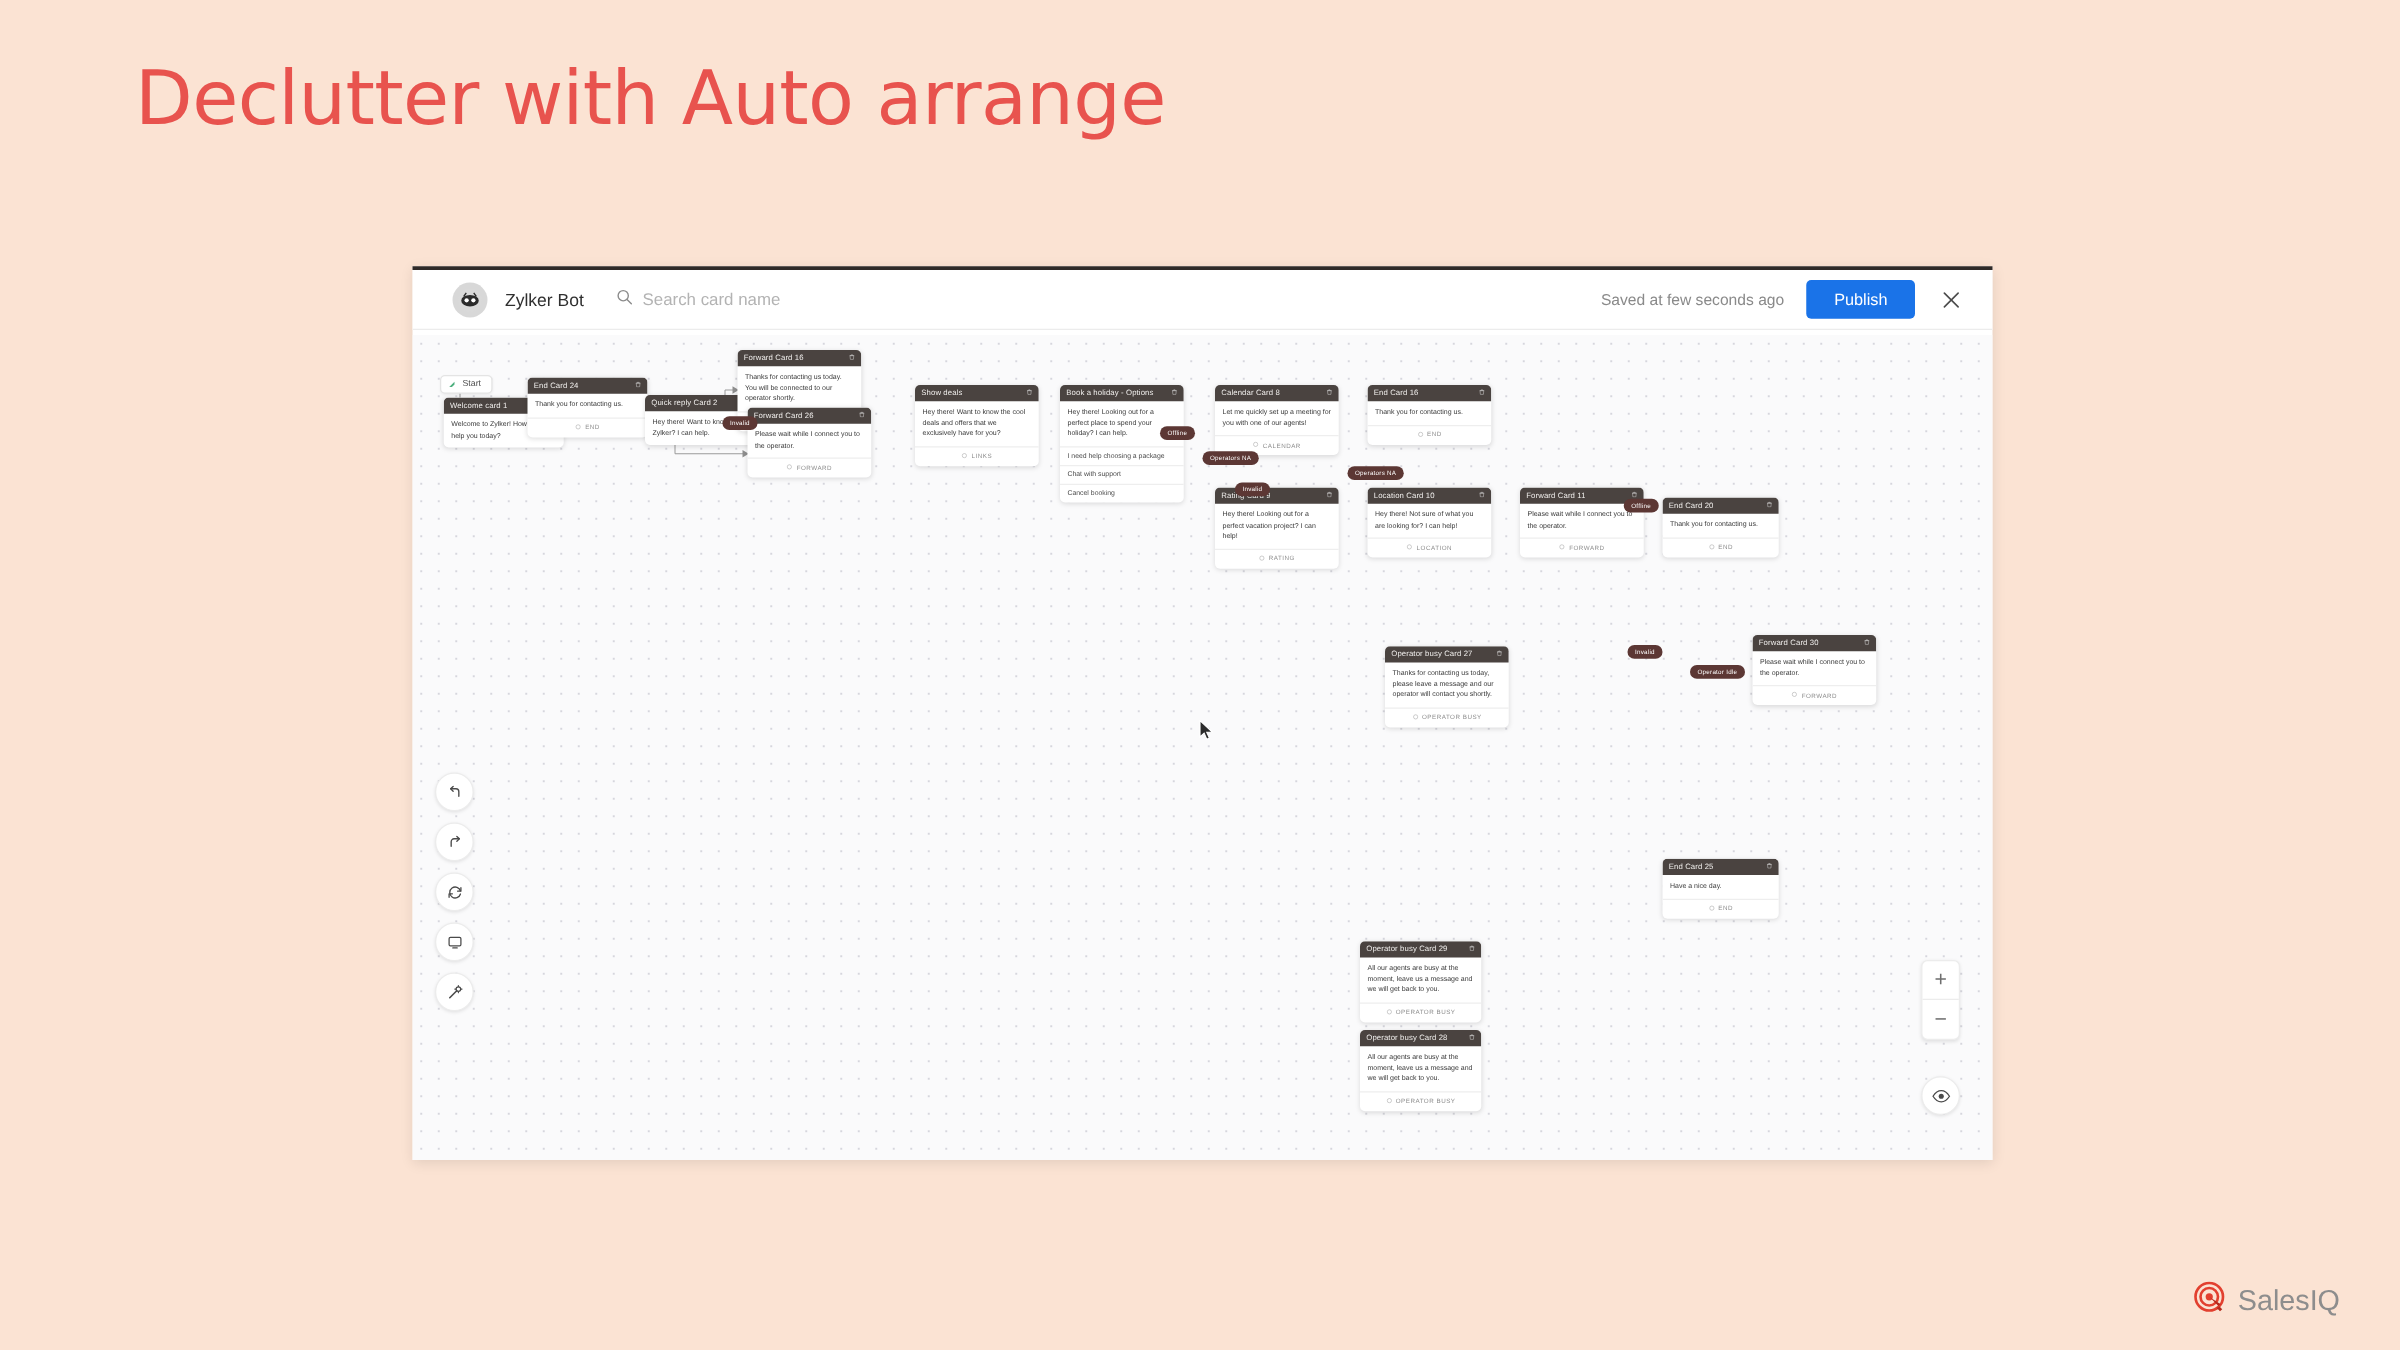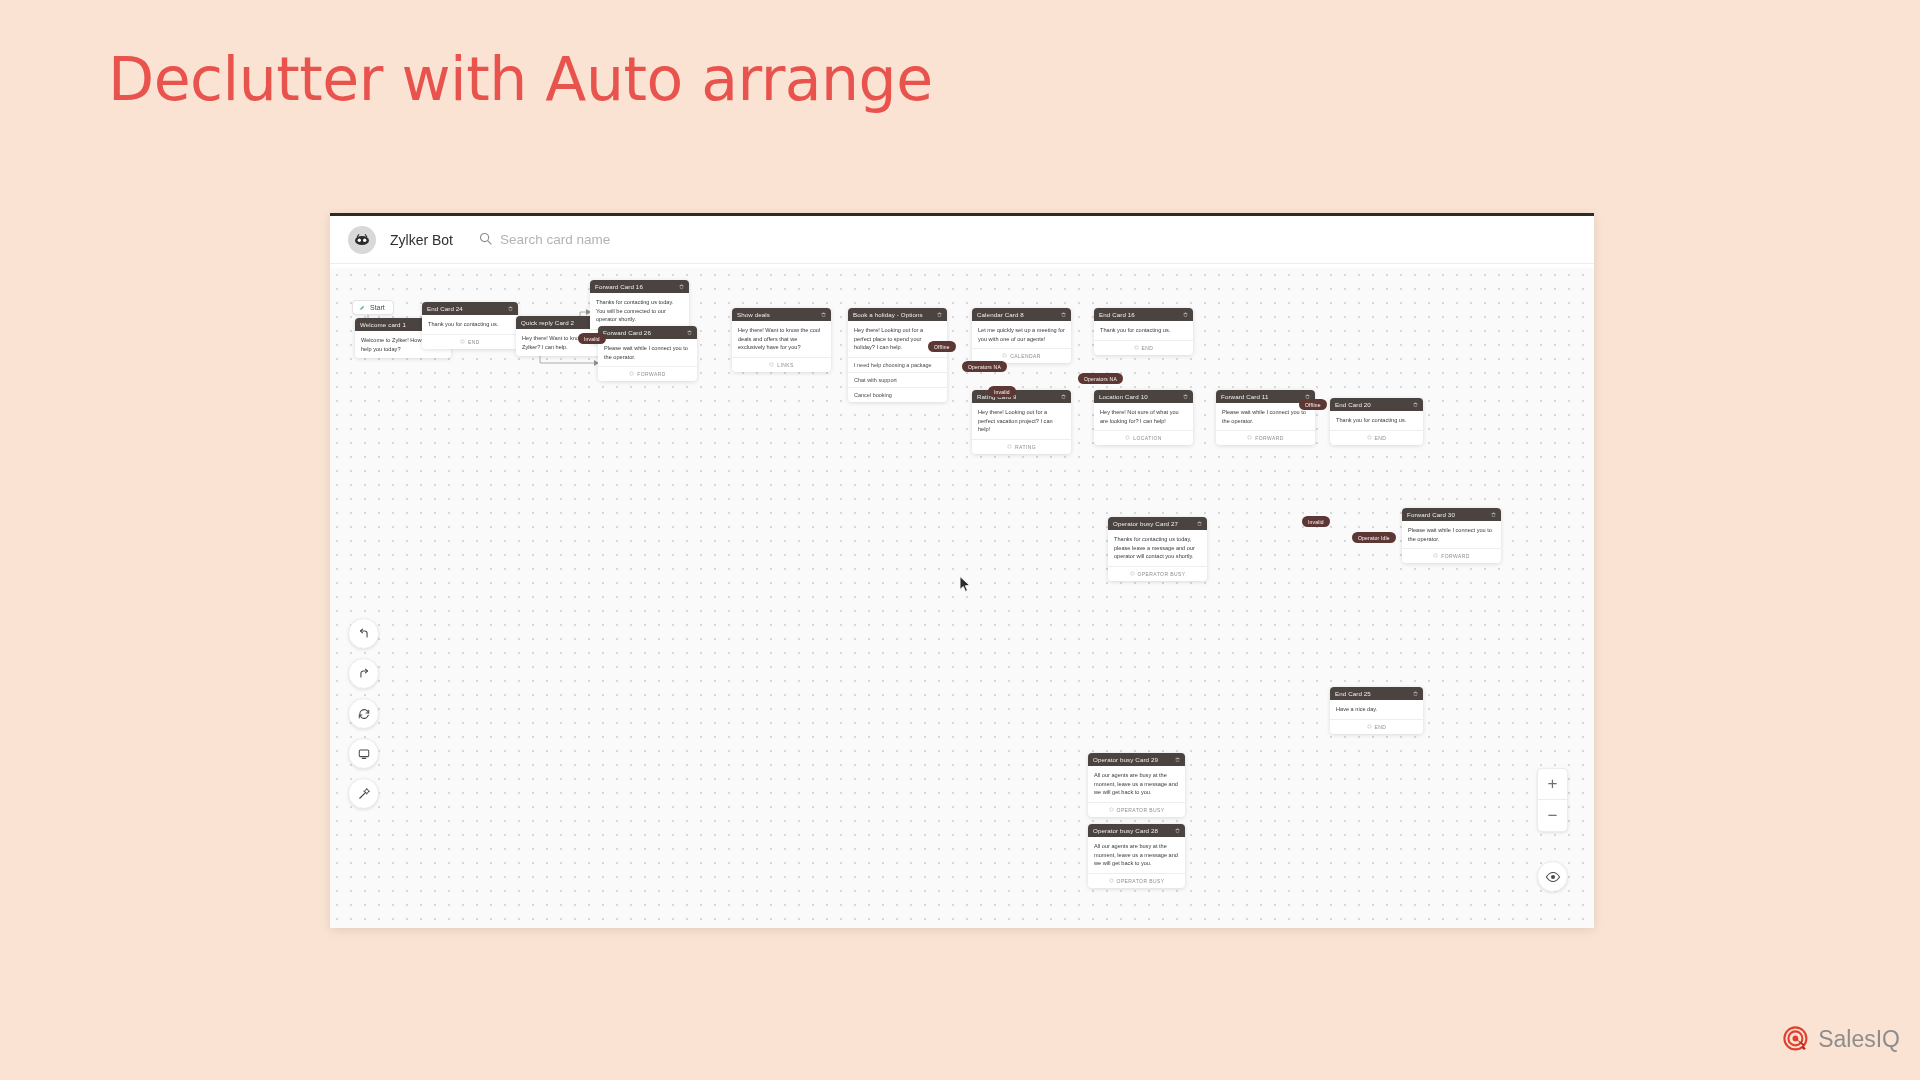--- a/index.html
+++ b/index.html
@@ -34,21 +34,21 @@
   }
 
   
   #app-header {
     position: relative;
     height: 48px;
     background: #ffffff;
     border-bottom: 1px solid #ececec;
     display: flex;
     align-items: center;
-    padding: 0 4px;
+    padding: 0 18px;
   }
   #bot-avatar {
     width: 28px; height: 28px;
     border-radius: 50%;
     background: #d8d8d8;
     display: flex; align-items: center; justify-content: center;
     margin-left: 14px;
     flex: 0 0 auto;
   }
   #bot-avatar svg { display:block; }
@@ -234,22 +234,22 @@
 
   
   #edges { position: absolute; inset: 0; z-index: 2; }
 
   
   #mouse-cursor { position: absolute; z-index: 40; }
 
   
   #brand-logo {
     position: absolute;
-    right: 20px; bottom: 24px;
-    display: flex; align-items: flex-start; gap: 9px;
+    right: 48px; bottom: 24px;
+    display: flex; align-items: center; gap: 9px;
   }
   #brand-name {
     font-size: 23px; color: #8d8d8d;
     font-family: "Liberation Sans", sans-serif;
   }
 </style>
 </head>
 <body>
 
 <div id="slide-title">Declutter with Auto arrange</div>
@@ -274,20 +274,30 @@
     <div id="search-wrap">
       <span id="search-icon">
         <svg width="13" height="13" viewBox="0 0 14 14">
           <circle cx="6" cy="6" r="4.4" fill="none" stroke="#8c8c8c" stroke-width="1.2"></circle>
           <line x1="9.3" y1="9.3" x2="13" y2="13" stroke="#8c8c8c" stroke-width="1.2" stroke-linecap="round"></line>
         </svg>
       </span>
       <input id="search-input" type="text" placeholder="Search card name" style="">
     </div>
 
+    <div id="header-right">
+      <span id="saved-status">Saved at few seconds ago</span>
+      <button id="publish-button">Publish</button>
+      <button id="close-button">
+        <svg width="14" height="14" viewBox="0 0 14 14">
+          <line x1="1.5" y1="1.5" x2="12.5" y2="12.5" stroke="#4a4a4a" stroke-width="1.3" stroke-linecap="round"></line>
+          <line x1="12.5" y1="1.5" x2="1.5" y2="12.5" stroke="#4a4a4a" stroke-width="1.3" stroke-linecap="round"></line>
+        </svg>
+      </button>
+    </div>
   </div>
 
   <div id="canvas">
 
     <svg id="edges">
       <g fill="none" stroke="#9a9a9a" stroke-width="0.8">
         <path d="M38 42 L38 62 L120 62"></path>
         <path d="M121 62 L186 62"></path>
         <path d="M188 62 L188 78 L250 78 L250 44 L258 44"></path>
         <path d="M188 68 L210 68 L210 95 L266 95"></path>

